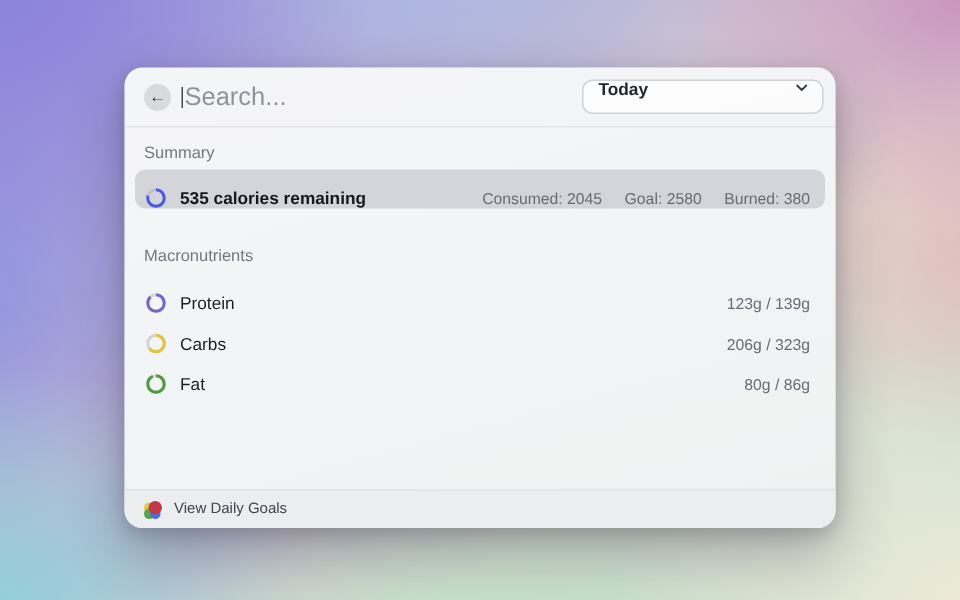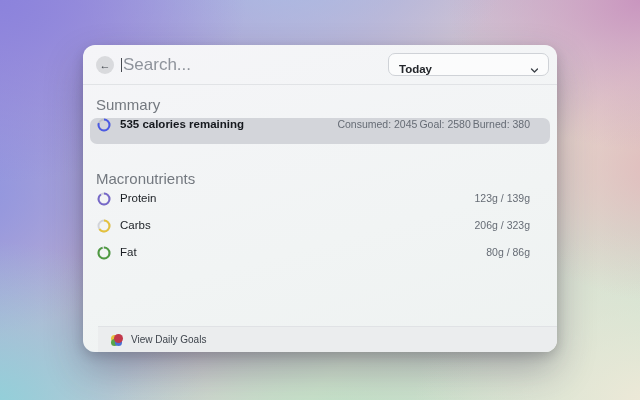--- a/index.html
+++ b/index.html
@@ -54,48 +54,48 @@
     margin-left: 1px;
     font-size: 17px;
     color: #8e939b;
     flex: 1 1 auto;
   }
   .period-select {
     width: 161px; height: 23px;
     border: 1px solid #cfd2d7;
     border-radius: 7px;
     background: rgba(255,255,255,0.65);
-    display: flex; align-items: flex-end;
+    display: flex; align-items: flex-start;
     padding: 0 9px 0 10px;
     flex: 0 0 auto;
   }
   .period-label {
     font-size: 11.5px;
     color: #23262b;
     font-weight: 600;
     flex: 1 1 auto;
   }
   .chev { width: 9px; height: 9px; flex: 0 0 auto; }
   .chev svg { display: block; }
 
   .body { padding: 7px 7px 0 7px; }
 
   .section-label {
-    font-size: 15px;
+    font-size: 11px;
     color: #73787f;
     margin: 4px 6px 5px 6px;
   }
   .section-label.second { margin-top: 26px; }
 
   .row {
     height: 26px;
     border-radius: 7px;
     display: flex;
-    align-items: flex-start;
-    padding: 0 20px 0 7px;
+    align-items: flex-end;
+    padding: 0 10px 0 7px;
   }
   .row.selected { background: #d3d5da; }
   .row.macro { height: 27px; }
 
   .ring { width: 14px; height: 14px; flex: 0 0 auto; }
   .ring circle { fill: none; stroke-width: 2; }
   .ring .ring-bg { stroke: #d2d4d9; }
   .row.selected .ring .ring-bg { stroke: #bfc2c9; }
   .ring .ring-fg { stroke-linecap: butt; }
 
@@ -104,39 +104,38 @@
     font-size: 11.5px;
     font-weight: 600;
     color: #15181d;
     flex: 1 1 auto;
     white-space: nowrap;
   }
   .row.macro .row-title { font-weight: 500; color: #1b1f24; }
 
   .row-stats {
     display: flex;
-    gap: 2px;
+    gap: 15px;
     flex: 0 0 auto;
   }
   .stat, .row-value {
     font-size: 10.5px;
     color: #666c75;
     white-space: nowrap;
   }
 
   .footer {
     position: absolute;
     left: 0; right: 0; bottom: 0;
     height: 26px;
     background: #ebedee;
     border-top: 1px solid #e0e2e5;
     display: flex;
     align-items: center;
     padding: 0 13px;
-    margin-left: 15px;
   }
   .app-icon {
     position: relative;
     width: 12px; height: 12px;
     flex: 0 0 auto;
   }
   .app-icon span { position: absolute; border-radius: 50%; }
   .app-icon .d-yellow { width: 7px; height: 7px; left: 0; top: 1px; background: #e6c33c; }
   .app-icon .d-green  { width: 7px; height: 7px; left: 0; bottom: 0; background: #57a349; }
   .app-icon .d-blue   { width: 7px; height: 7px; right: 1px; bottom: 0; background: #4a6fd4; }

